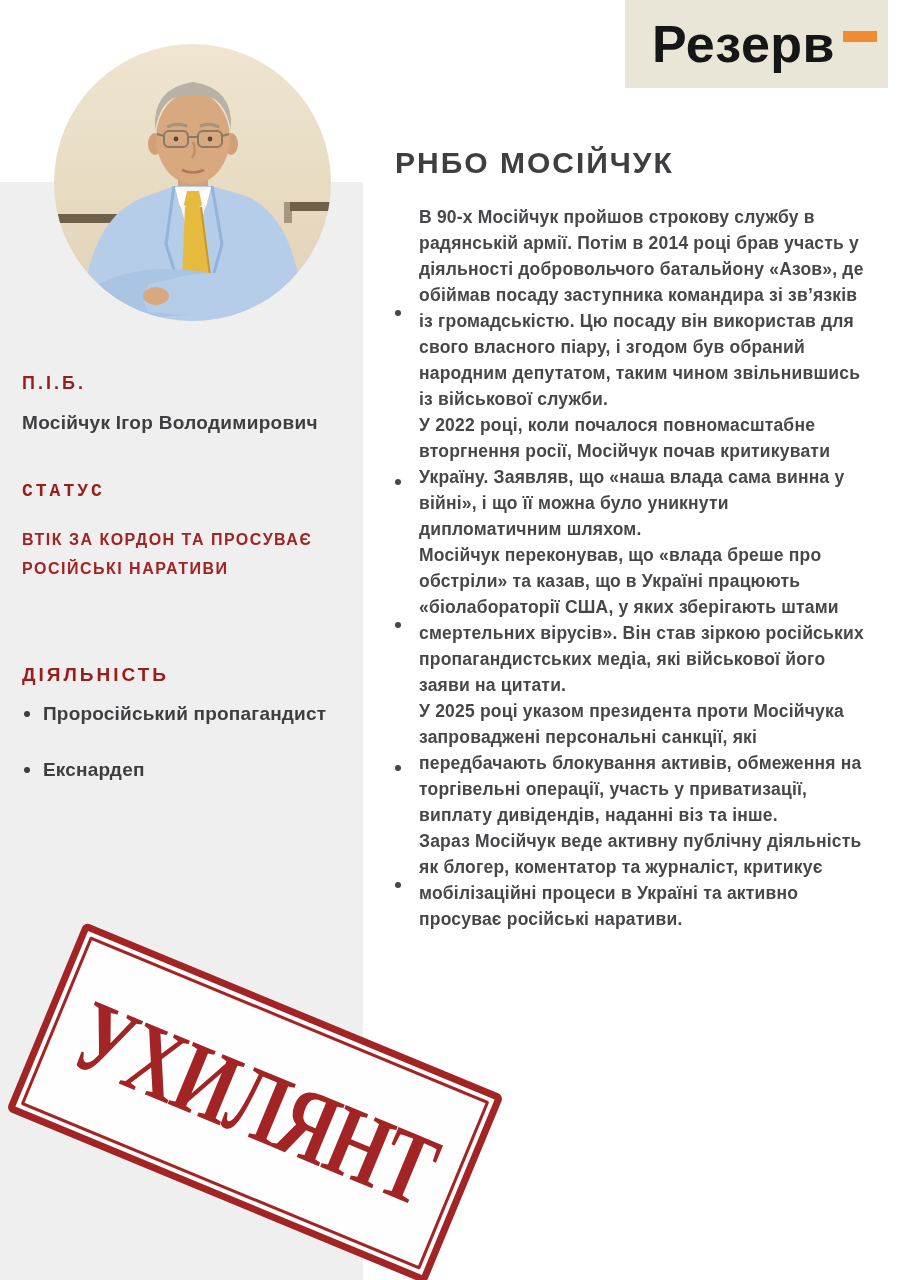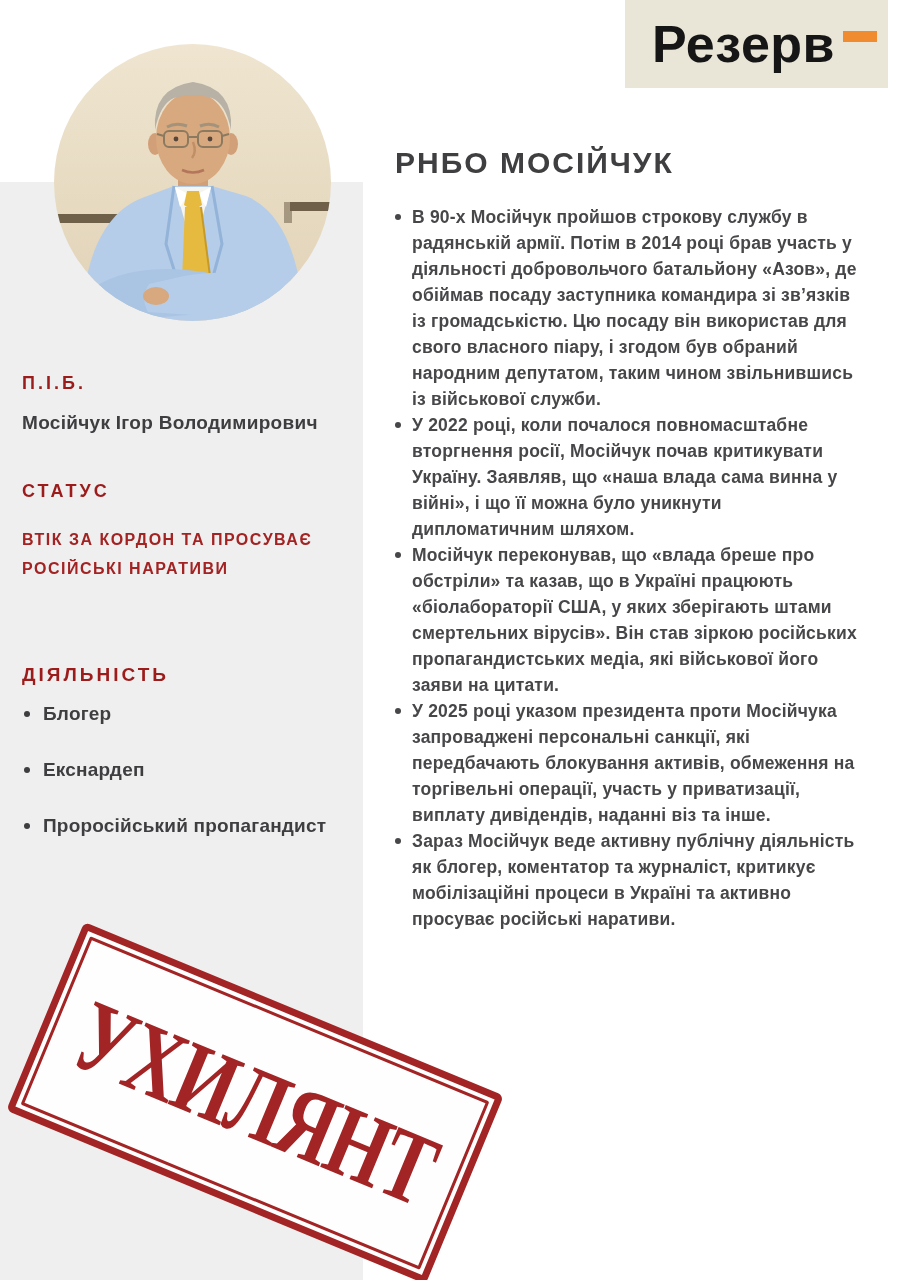--- a/index.html
+++ b/index.html
@@ -31,21 +31,21 @@
   
   .side-label {
     position:absolute; left:22px; color:#9c1b1b; font-weight:bold;
     font-size:18px; letter-spacing:3px;
   }
   .pib-label { top:373px; }
   .pib-name {
     position:absolute; left:22px; top:412px; color:#3e3e40; font-weight:bold;
     font-size:19px; letter-spacing:0.3px;
   }
-  .status-label { top:481px; }
+  .status-label { top:481px;font-family:Liberation Mono, monospace; }
   .status-text {
     position:absolute; left:22px; top:525px; width:335px; color:#a32323;
     font-weight:bold; font-size:16px; letter-spacing:1.5px; line-height:29px;
   }
   .activity-label { top:664px; font-size:19px; }
   .activity-list {
     position:absolute; left:24px; top:703px; margin:0; padding:0; list-style:none;
   }
   .activity-list li {
     display:flex; align-items:flex-start; gap:13px; margin-bottom:34px;
@@ -58,21 +58,21 @@
   .main { position:absolute; left:395px; top:147px; width:474px; }
   .main-title {
     font-size:30px; font-weight:bold; color:#3f3f41; letter-spacing:2px; line-height:32px;
   }
   .main-heading {
     margin-top:22px; font-size:21px; font-weight:bold; color:#7c1414;
     letter-spacing:2.5px; line-height:24px;
   }
   .bullets { margin:25px 0 0 0; padding:0; list-style:none; }
   .bullets li {
-    display:flex; align-items:flex-start; gap:11px;
+    display:flex; align-items:center; gap:18px;
     color:#47474a; font-weight:bold; font-size:17.5px; line-height:26px; letter-spacing:0.2px;
   }
   .bullets .dot { margin-top:10px; background:#47474a; }
   
   .stamp {
     position:absolute; left:28px; top:1001px; width:440px; height:190px;
     border:7px solid #a32424; border-radius:6px; background:#fefefe;
     transform:rotate(22.5deg); z-index:5;
   }
   .stamp-inner {
@@ -152,30 +152,26 @@
   <div class="side-label pib-label">П.І.Б.</div>
   <div class="pib-name">Мосійчук Ігор Володимирович</div>
 
   <div class="side-label status-label">СТАТУС</div>
   <div class="status-text">ВТІК ЗА КОРДОН ТА ПРОСУВАЄ РОСІЙСЬКІ НАРАТИВИ</div>
 
   <div class="side-label activity-label">ДІЯЛЬНІСТЬ</div>
   <ul class="activity-list">
     <li>
       <span class="dot"></span>
-      <span>Блогер</span>
+      <span>Проросійський пропагандист</span>
     </li>
     <li>
       <span class="dot"></span>
       <span>Екснардеп</span>
     </li>
-    <li>
-      <span class="dot"></span>
-      <span>Проросійський пропагандист</span>
-    </li>
   </ul>
 
   <div class="main">
     <div class="main-title">РНБО МОСІЙЧУК</div>
     <ul class="bullets">
       <li>
         <span class="dot"></span>
         <span>В 90-х Мосійчук пройшов строкову службу в радянській армії. Потім в 2014 році брав участь у діяльності добровольчого батальйону «Азов», де обіймав посаду заступника командира зі зв’язків із громадськістю. Цю посаду він використав для свого власного піару, і згодом був обраний народним депутатом, таким чином звільнившись із військової служби.</span>
       </li>
       <li>

